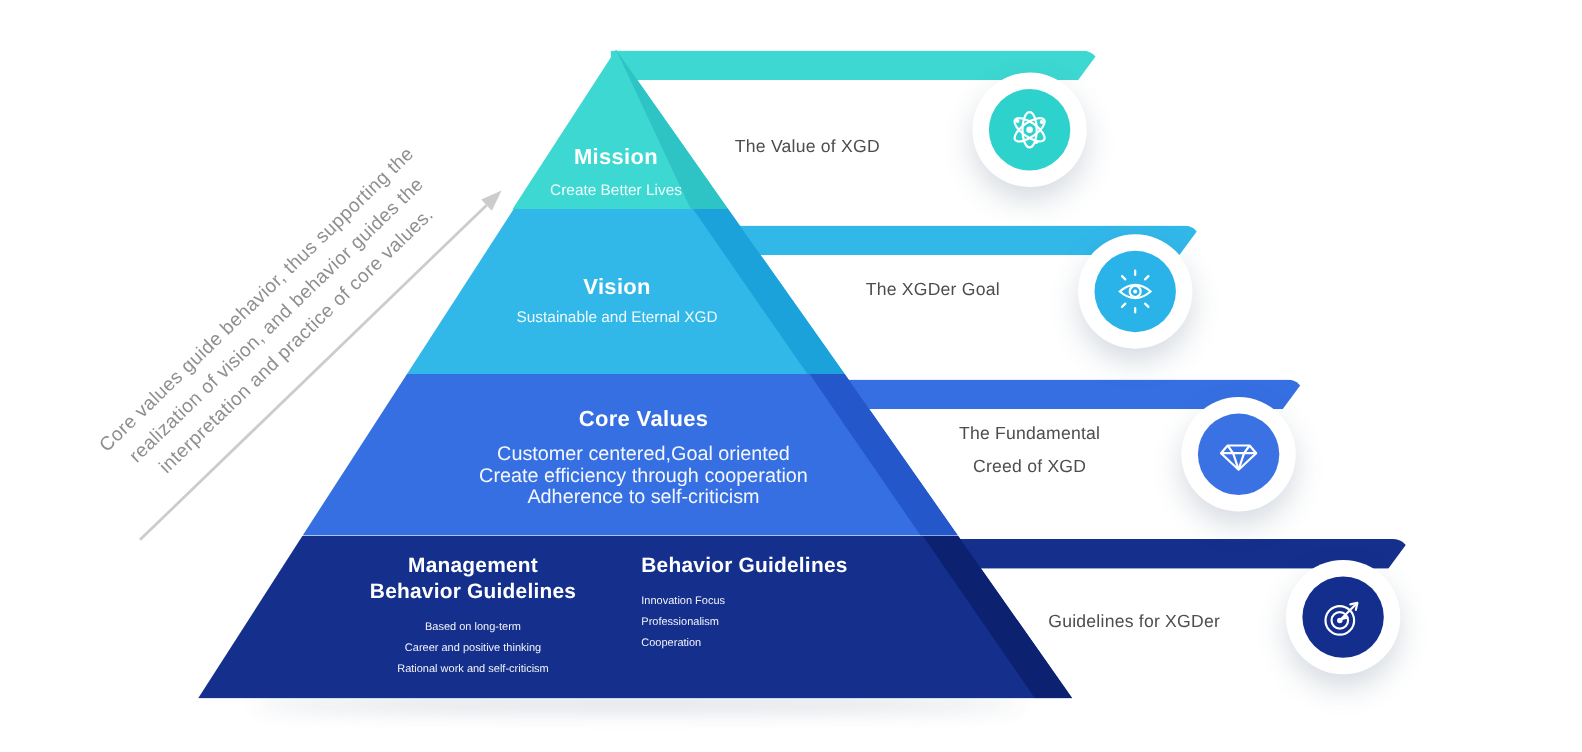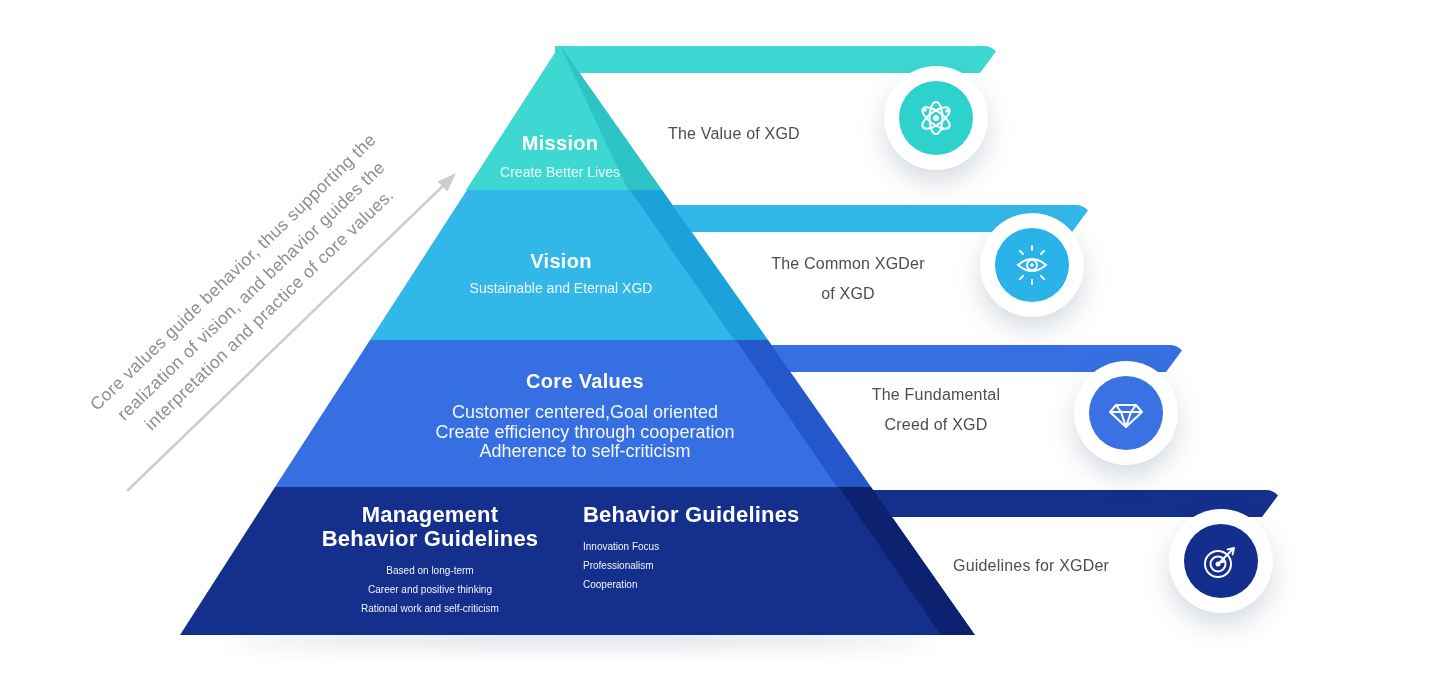--- a/index.html
+++ b/index.html
@@ -65,21 +65,21 @@
 
   .t-mission { left:460px; top:130px; width:200px; }
   .t-mission .lsub { margin-top:7px; }
   .t-vision  { left:431px; top:248px; width:260px; }
   .t-vision .lsub { margin-top:5px; }
   .t-core    { left:435px; top:368px; width:300px; }
   .t-core .items { margin-top:9px; }
 
   .t-mgmt { left:300px; top:503px; width:260px; }
   .t-emp  { left:583px; top:503px; width:250px; text-align:left; }
-  .btitle { font-size:22px; font-weight:700; line-height:24px; letter-spacing:.2px; }
+  .btitle { font-size:19px; font-weight:700; line-height:24px; letter-spacing:.2px; }
   .bitems { margin-top:10px; font-size:10px; line-height:19px; color:rgba(255,255,255,.95); }
 
   
   .rlabel { position:absolute; z-index:3; color:#4d4d4d; font-size:16px;
             line-height:30px; letter-spacing:.2px; }
   .rl1 { left:668px; top:119px; }
   .rl2 { left:758px; top:249px; width:180px; text-align:center; }
   .rl3 { left:846px; top:380px; width:180px; text-align:center; }
   .rl4 { left:953px; top:551px; }
 
@@ -174,22 +174,21 @@
     </div>
     <div class="bitems">
       <div>Innovation Focus</div>
       <div>Professionalism</div>
       <div>Cooperation</div>
     </div>
   </div>
 
   <div class="rlabel rl1">The Value of XGD</div>
   <div class="rlabel rl2">
-    <div>The Common XGDer</div>
-    <div>of XGD</div>
+    <div>The XGDer Goal</div>
   </div>
   <div class="rlabel rl3">
     <div>The Fundamental</div>
     <div>Creed of XGD</div>
   </div>
   <div class="rlabel rl4">Guidelines for XGDer</div>
 
   <div class="badge b1">
     <div class="badge-inner bi1">
       <svg width="42" height="42" viewBox="0 0 42 42">

